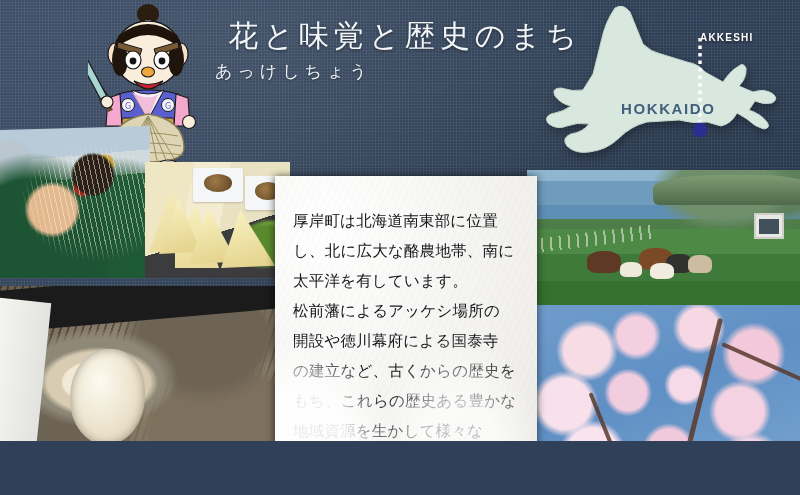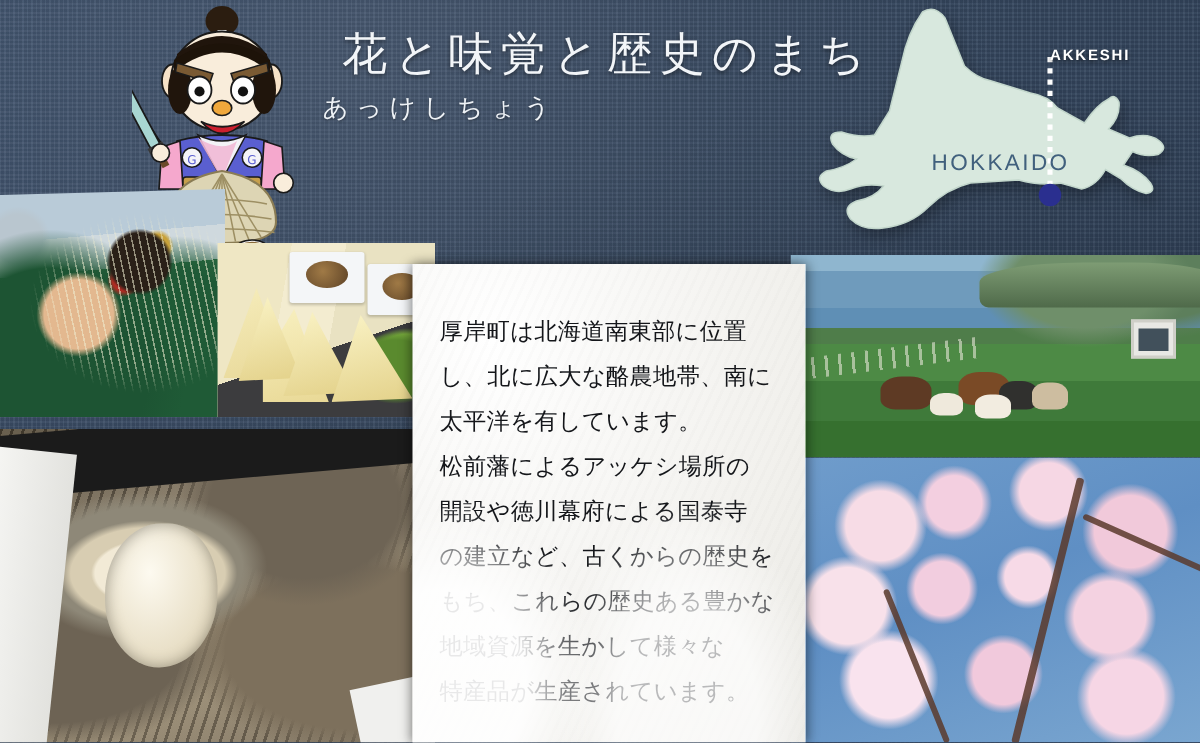--- a/index.html
+++ b/index.html
@@ -1,21 +1,21 @@
 <!DOCTYPE html>
 <html><head>
 <meta charset="utf-8">
 <style>
   html,body{margin:0;padding:0;}
   body{
     width:800px;height:495px;overflow:hidden;
     font-family:"Liberation Sans","DejaVu Sans",sans-serif;
     background:#2f4058;
   }
-  #stage{position:relative;width:800px;height:495px;overflow:hidden;}
+  #stage{position:relative;width:800px;height:441px;overflow:hidden;}
 
   
   .bg{
     position:absolute;inset:0;
     background:
       repeating-linear-gradient(90deg,rgba(255,255,255,.045) 0 1px,rgba(0,0,0,.05) 1px 3px),
       repeating-linear-gradient(0deg,rgba(255,255,255,.035) 0 1px,rgba(0,0,0,.045) 1px 3px),
       linear-gradient(135deg,#3d506b 0%,#35475f 40%,#2e3f56 100%);
   }
   .bg::after{
@@ -137,21 +137,21 @@
   
   #map-panel{position:absolute;left:527px;top:0;width:273px;height:172px;}
   .map-label-city{
     position:absolute;left:700px;top:32px;color:#ffffff;
     font-size:10px;font-weight:700;letter-spacing:1.2px;
     font-family:"Liberation Sans","DejaVu Sans",sans-serif;
     text-shadow:0 1px 3px rgba(0,0,0,.6);
   }
   .map-label-island{
     position:absolute;left:621px;top:100px;color:#41607d;
-    font-size:15px;font-weight:400;letter-spacing:1.6px;
+    font-size:15px;font-weight:700;letter-spacing:1.6px;
     font-family:"Liberation Sans","DejaVu Sans",sans-serif;
   }
 
   
   #photo-pasture{left:527px;top:170px;width:273px;height:135px;}
   #photo-pasture .inner{
     background:
       radial-gradient(ellipse at 72% 14%,#6f8f6a 0 18%,transparent 26%),
       radial-gradient(ellipse at 88% 12%,#5d7f5c 0 16%,transparent 24%),
       linear-gradient(180deg,#8fb6cf 0 8%,#6f9bbc 8% 26%,#5f8fb5 26% 36%,

